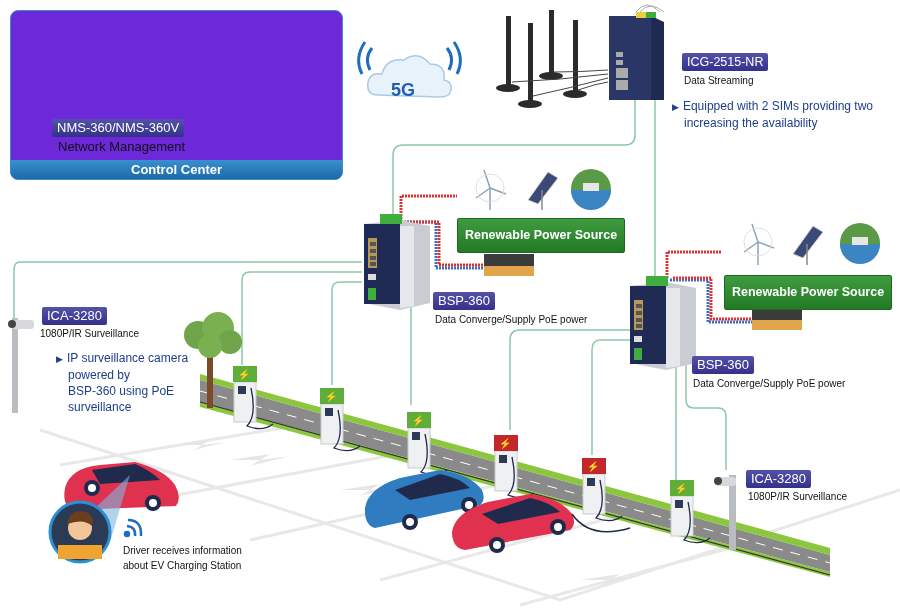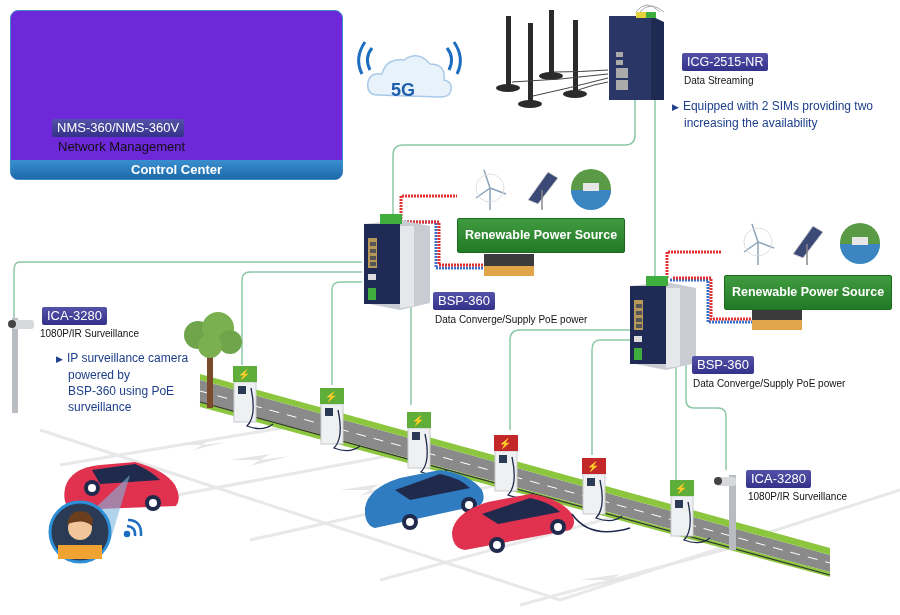--- a/index.html
+++ b/index.html
@@ -354,13 +354,17 @@
   <div class="note" style="left:24px;top:350px;margin-left:32px;">
     <div><span class="arrow">▶</span><span>IP surveillance camera</span></div>
     <div style="padding-left:12px;">powered by</div>
     <div style="padding-left:12px;">BSP-360 using PoE</div>
     <div style="padding-left:12px;">surveillance</div>
   </div>
 
   <div class="tag" style="left:746px;top:470px;">ICA-3280</div>
   <div class="desc" style="left:748px;top:489px;">1080P/IR Surveillance</div>
 
+  <div class="desc" style="left:123px;top:543px;">
+    <div>Driver receives information</div>
+    <div>about EV Charging Station</div>
+  </div>
 </div>
 
 </body></html>

